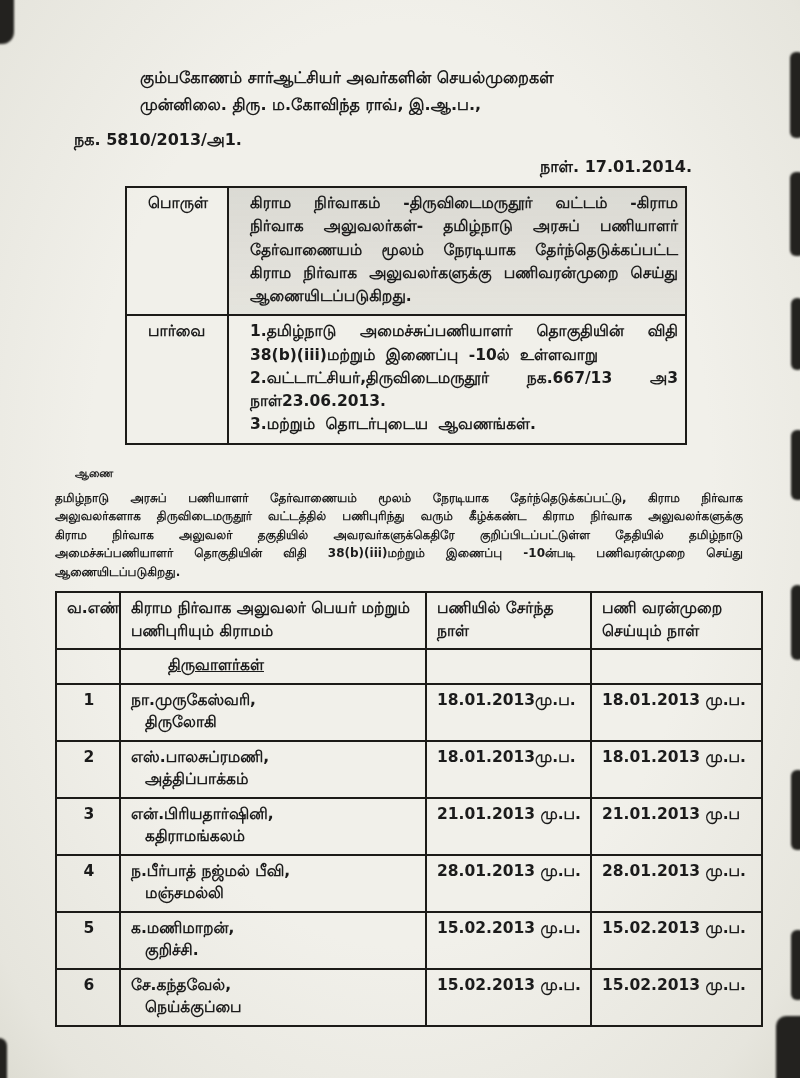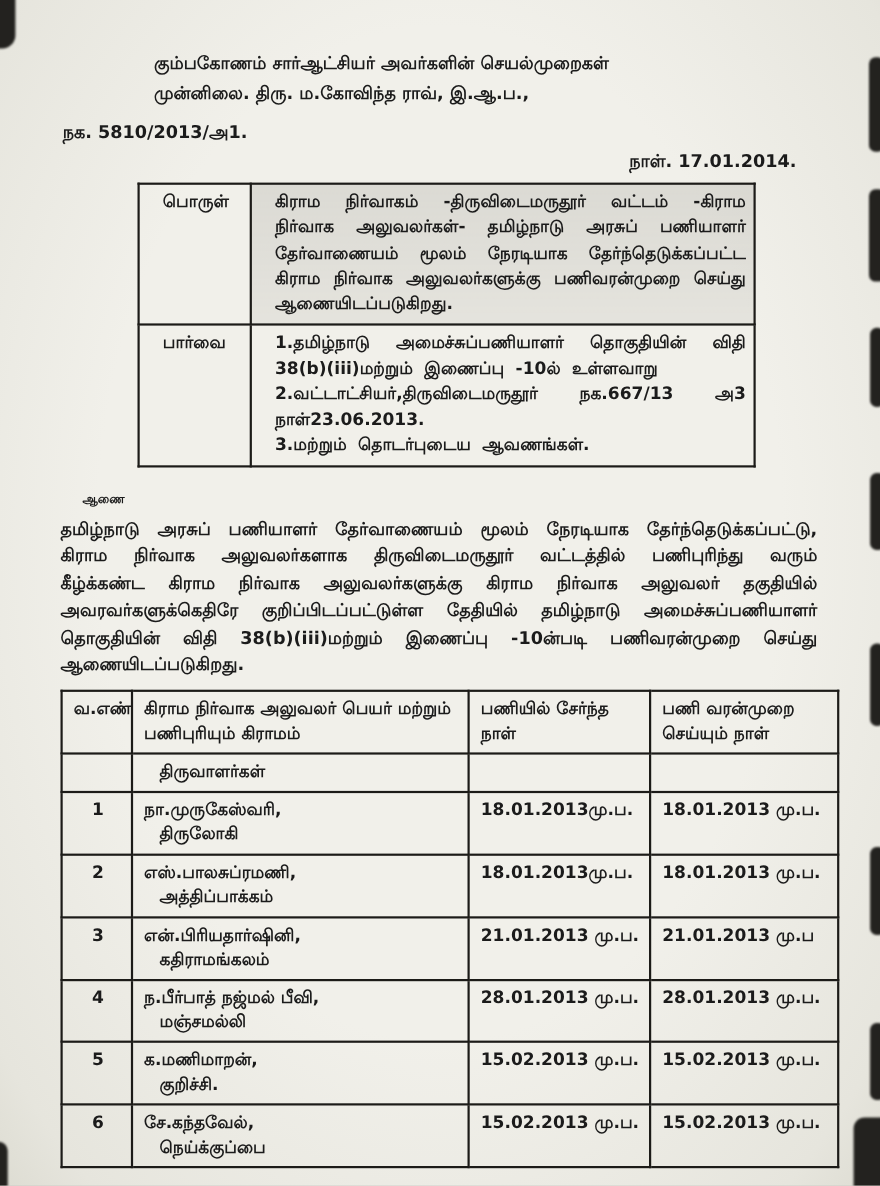--- a/index.html
+++ b/index.html
@@ -24,23 +24,23 @@
   .art-r2 { right: -5px; top: 172px; width: 15px; height: 84px;  border-radius: 6px; }
   .art-r3 { right: -4px; top: 298px; width: 13px; height: 72px;  border-radius: 6px; }
   .art-r4 { right: -5px; top: 430px; width: 14px; height: 70px;  border-radius: 6px; }
   .art-r5 { right: -4px; top: 585px; width: 13px; height: 75px;  border-radius: 6px; }
   .art-r6 { right: -5px; top: 770px; width: 14px; height: 80px;  border-radius: 6px; }
   .art-r7 { right: -5px; top: 930px; width: 14px; height: 70px;  border-radius: 6px; }
   .art-botright { right: -6px; bottom: -8px; width: 30px; height: 70px; border-radius: 10px 0 0 0; }
   .art-botleft  { left: -5px;  bottom: -6px; width: 12px; height: 46px; border-radius: 0 8px 0 0; }
 
   
-  .header { padding-top: 44px; padding-left: 140px; font-size: 16px; line-height: 27px; }
-  .meta-line { margin-top: 12px; padding-left: 57px; font-size: 16px; }
-  .date-line { margin-top: 6px; padding-right: 76px; text-align: right; font-size: 16px; }
+  .header { padding-top: 64px; padding-left: 140px; font-size: 16px; line-height: 27px; }
+  .meta-line { margin-top: 12px; padding-left: 74px; font-size: 16px; }
+  .date-line { margin-top: 6px; padding-right: 108px; text-align: right; font-size: 16px; }
 
   
   table { border-collapse: collapse; }
   .subject-table {
     margin: 8px 0 0 125px;
     width: 562px;
     font-size: 15.5px;
   }
   .subject-table td {
     border: 2.5px solid #1c1b18;
@@ -51,21 +51,21 @@
   .subject-table td.lbl { width: 102px; }
   .subject-table td.val { text-align: justify; word-spacing: 5px; }
   .subject-table .hl {
     background: linear-gradient(180deg, rgba(120,118,110,0.18), rgba(120,118,110,0.10));
   }
 
   
   .order-heading { margin: 22px 0 0 75px; font-size: 11px; font-weight: 700; }
   .order-body {
     margin: 8px 57px 0 55px;
-    font-size: 16px;
+    font-size: 12px;
     line-height: 1.55;
     text-align: justify;
     word-spacing: 10px;
   }
 
   
   .main-table {
     margin: 10px 0 0 55px;
     width: 706px;
     font-size: 15.5px;
@@ -78,21 +78,21 @@
     vertical-align: top;
     text-align: left;
     line-height: 1.45;
     font-weight: 600;
   }
   .main-table col.c-sno  { width: 64px; }
   .main-table col.c-name { width: 306px; }
   .main-table col.c-join { width: 165px; }
   .main-table col.c-reg  { width: 171px; }
   .main-table .sno { text-align: center; font-weight: 700; }
-  .main-table .subhead td { height: 30px; padding-left: 24px; }
+  .main-table .subhead td { height: 30px; padding-left: 47px; text-decoration: underline; }
   .main-table tbody td { height: 46px; }
   .main-table .village { padding-left: 14px; }
 </style>
 </head>
 <body>
 
 <div class="page">
 
   <div class="artifact art-topleft"></div>
   <div class="artifact art-r1"></div>

